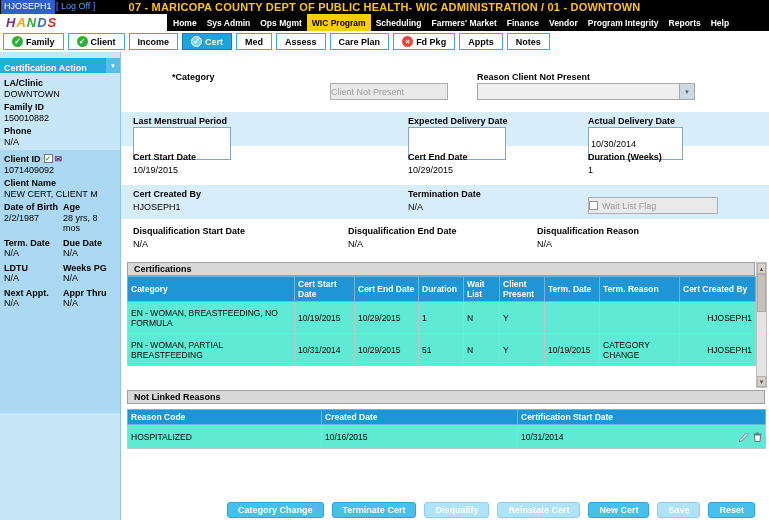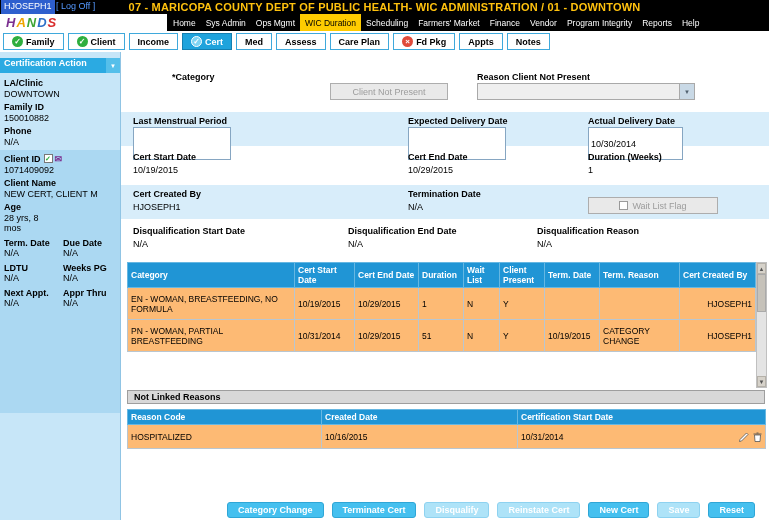--- a/index.html
+++ b/index.html
@@ -11,65 +11,65 @@
   .app-title{position:absolute;left:0;right:0;top:1px;text-align:center;color:#FFC20E;font-size:11px;font-weight:bold;letter-spacing:.2px}
   .user-badge{position:absolute;left:1px;top:0;height:14px;background:#2E5FCE;color:#fff;padding:1px 3px;z-index:2}
   .logoff{position:absolute;left:56px;top:1px;color:#5599FF;z-index:2;cursor:pointer;text-decoration:none}
 
   
   .menubar{position:absolute;left:0;top:14px;width:769px;height:17px;background:#000}
   .logo-box{position:absolute;left:0;top:0;width:167px;height:17px;background:#fff;display:flex;align-items:center;padding-left:6px;gap:1px}
   .logo-letter{font-weight:bold;font-style:italic;font-size:13px;line-height:1}
   .lg1{color:#7A2E8F}.lg2{color:#F0A500}.lg3{color:#3FA535}.lg4{color:#2D6FC9}.lg5{color:#D92B2B}
   .menu-items{position:absolute;left:168px;top:0;height:17px;display:flex}
-  .menu-item{color:#fff;font-weight:normal;font-size:8.5px;padding:0 5px;display:flex;align-items:center;cursor:pointer;white-space:nowrap}
+  .menu-item{color:#fff;font-weight:bold;font-size:8.5px;padding:0 5px;display:flex;align-items:center;cursor:pointer;white-space:nowrap}
   .menu-item.active{background:#FFCC00;color:#000}
 
   
   .tabbar{position:absolute;left:0;top:31px;width:769px;height:21px;background:#fff;display:flex;align-items:center;gap:4px;padding-left:3px}
   .tab{height:17px;border:1px solid #3FA9DC;background:#fff;display:flex;align-items:center;gap:3px;padding:0 8px;font-weight:bold;cursor:pointer;white-space:nowrap}
   .tab.active{background:#1FA3DC;color:#fff;border-color:#147FB0}
   .tico{width:11px;height:11px;border-radius:50%;color:#fff;font-size:8px;line-height:11px;text-align:center;flex:0 0 auto}
   .tico.green{background:#2EAE3E}
   .tico.red{background:#E04A3A}
   .tico.blue{background:#7ED4F3;border:1px solid #fff;line-height:9px}
 
   
   .sidebar{position:absolute;left:0;top:52px;width:121px;height:468px;background:#C7E6F8;border-right:1px solid #90C4E4}
-  .sb-action{margin:6px 0 5px;height:15px;background:#2BAAE2;color:#fff;font-weight:bold;display:flex;align-items:flex-start;padding-left:4px;cursor:pointer}
+  .sb-action{margin:6px 0 5px;height:15px;background:#2BAAE2;color:#fff;font-weight:bold;display:flex;align-items:flex-end;padding-left:4px;cursor:pointer}
   .sb-action-arrow{margin-left:auto;width:14px;height:15px;background:#55BFEA;display:flex;align-items:center;justify-content:center;font-size:6px}
   .sb-field{padding:0 3px 0 4px;margin-bottom:3px}
   .sb-label{font-weight:bold;line-height:10.5px}
   .sb-value{line-height:10.5px}
   .client-panel{background:#ABD8F2;padding:4px 0 100px;margin-top:2px}
   .sb-pair{display:flex;padding-left:4px;margin-bottom:4px}
   .sb-col1{width:59px;padding-right:3px}
   .sb-col2{width:54px}
   .mini-box{display:inline-block;width:9px;height:9px;background:#fff;border:1px solid #777;color:#2EAE3E;font-size:7px;line-height:7px;text-align:center;vertical-align:1px;margin-left:3px}
   .mini-env{color:#7B2D8E;margin-left:2px}
 
   
   .main{position:absolute;left:121px;top:52px;width:648px;height:468px;background:#fff}
   .band{position:absolute;left:0;width:648px;height:34px;background:#D8EDFA}
   .flabel{position:absolute;font-weight:bold;white-space:nowrap}
   .fvalue{position:absolute;white-space:nowrap}
   .tin{position:absolute;height:33px;border:1px solid #86A6C2;background:#fff;font-family:inherit;font-size:9px;padding:0 2px}
   .dd{position:absolute;height:17px;background:#EFEFEF;border:1px solid #A9A9A9;display:flex;align-items:center}
   .dd-text{flex:1;padding:0 3px;color:#8C8C8C;white-space:nowrap;overflow:hidden}
   .dd-arrow{width:15px;height:100%;background:#C9D9E6;border-left:1px solid #A9A9A9;display:flex;align-items:center;justify-content:center;font-size:6px;color:#50606E}
-  .dis-btn{position:absolute;height:17px;background:#E9E9E9;border:1px solid #ADADAD;color:#9C9C9C;display:flex;align-items:center;justify-content:center;gap:4px}
+  .dis-btn{position:absolute;height:17px;background:#E9E9E9;border:1px solid #ADADAD;color:#9C9C9C;display:flex;align-items:center;justify-content:flex-start;gap:4px}
   .wlf-box{width:9px;height:9px;background:#FDFDFD;border:1px solid #999;flex:0 0 auto}
 
   
   .panel-header{height:14px;background:#D8D8D8;border:1px solid #9E9E9E;display:flex;align-items:center;padding-left:6px;font-weight:bold}
   .certs-panel{position:absolute;left:6px;top:210px;width:628px}
   .nl-panel{position:absolute;left:6px;top:338px;width:638px}
   table.grid{border-collapse:collapse;table-layout:fixed;width:100%;font-size:8.5px}
   .grid th{background:#2095D5;color:#fff;font-weight:bold;text-align:left;padding:2px 3px;border:1px solid #66B7E2;vertical-align:middle}
-  .grid td{border:1px solid #B9C6D0;padding:2px 3px;vertical-align:middle;background:#fdba74}
+  .grid td{border:1px solid #B9C6D0;padding:2px 3px;vertical-align:middle;background:#5eead4}
   .certs-panel td{height:32px}
   .col-right{text-align:right}
   .nl-panel table{margin-top:5px}
   .nl-panel td{height:24px}
   .row-icons{float:right;display:flex;gap:4px;align-items:center}
   .icon-btn{cursor:pointer;display:inline-flex}
 
   
   .vscroll{position:absolute;left:635px;top:210px;width:11px;height:126px;background:#E4E4E4;border:1px solid #C0C0C0}
   .vs-btn{width:100%;height:11px;background:#D6D2CA;color:#555;font-size:6px;display:flex;align-items:center;justify-content:center;border:1px solid #B5B1A9;cursor:pointer}
@@ -97,21 +97,21 @@
       <span class="logo-letter lg1">H</span>
       <span class="logo-letter lg2">A</span>
       <span class="logo-letter lg3">N</span>
       <span class="logo-letter lg4">D</span>
       <span class="logo-letter lg5">S</span>
     </div>
     <nav class="menu-items">
       <div class="menu-item">Home</div>
       <div class="menu-item">Sys Admin</div>
       <div class="menu-item">Ops Mgmt</div>
-      <div class="menu-item active">WIC Duration</div>
+      <div class="menu-item active">WIC Program</div>
       <div class="menu-item">Scheduling</div>
       <div class="menu-item">Farmers' Market</div>
       <div class="menu-item">Finance</div>
       <div class="menu-item">Vendor</div>
       <div class="menu-item">Program Integrity</div>
       <div class="menu-item">Reports</div>
       <div class="menu-item">Help</div>
     </nav>
   </div>
 
@@ -176,20 +176,24 @@
           <span>Client ID</span><span class="mini-box">✓</span><span class="mini-env">✉</span>
         </div>
         <div class="sb-value">1071409092</div>
       </div>
       <div class="sb-field">
         <div class="sb-label">Client Name</div>
         <div class="sb-value">NEW CERT, CLIENT M</div>
       </div>
 
       <div class="sb-pair">
+        <div class="sb-col1">
+          <div class="sb-label">Date of Birth</div>
+          <div class="sb-value">2/2/1987</div>
+        </div>
         <div class="sb-col2">
           <div class="sb-label">Age</div>
           <div class="sb-value">28 yrs, 8 mos</div>
         </div>
       </div>
       <div class="sb-pair">
         <div class="sb-col1">
           <div class="sb-label">Term. Date</div>
           <div class="sb-value">N/A</div>
         </div>
@@ -260,20 +264,23 @@
     </div>
 
     <div class="flabel" style="left:12px;top:174px">Disqualification Start Date</div>
     <div class="fvalue" style="left:12px;top:187px">N/A</div>
     <div class="flabel" style="left:227px;top:174px">Disqualification End Date</div>
     <div class="fvalue" style="left:227px;top:187px">N/A</div>
     <div class="flabel" style="left:416px;top:174px">Disqualification Reason</div>
     <div class="fvalue" style="left:416px;top:187px">N/A</div>
 
     <div class="certs-panel">
+      <div class="panel-header">
+        <span>Certifications</span>
+      </div>
       <table class="grid">
         <colgroup>
           <col style="width:167px">
             <col style="width:60px">
             <col style="width:64px">
             <col style="width:45px">
             <col style="width:36px">
             <col style="width:45px">
             <col style="width:55px">
             <col style="width:80px">

